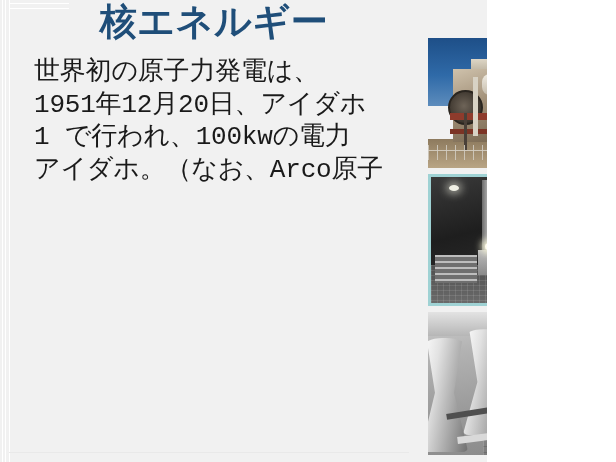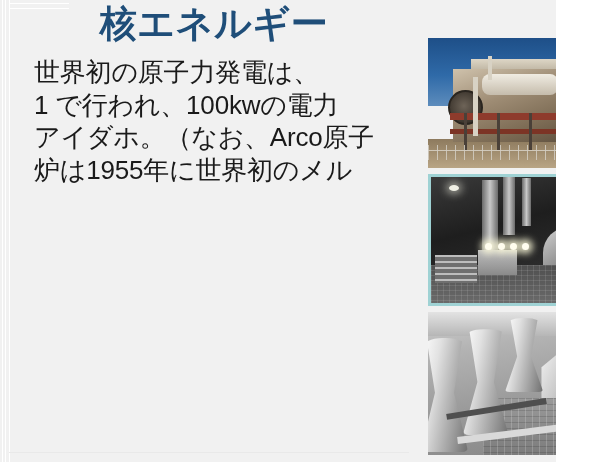--- a/index.html
+++ b/index.html
@@ -2,25 +2,25 @@
 <html lang="ja"><head>
 <meta charset="utf-8">
 <style>
   html, body {
     margin: 0;
     padding: 0;
     background: #ffffff;
   }
   .slide {
     position: relative;
-    width: 556px;
+    width: 487px;
     height: 462px;
     background: #f1f1f1;
     overflow: hidden;
-    font-family: Liberation Sans, sans-serif;
+    font-family: Liberation Mono, monospace;
   }
 
   
   .edge-stripe {
     position: absolute;
     top: 0;
     bottom: 0;
     width: 1px;
     background: #ffffff;
   }
@@ -264,23 +264,23 @@
   <div class="edge-stripe s2"></div>
   <div class="edge-stripe s3"></div>
   <div class="top-rule"></div>
   <div class="top-rule2"></div>
   <div class="bottom-rule"></div>
 
   <div class="slide-title">核エネルギー</div>
 
   <div class="body-block">
     <div class="body-line">世界初の原子力発電は、</div>
+    <div class="body-line">1951年12月20日、アイダホ</div>
     <div class="body-line">1 で行われ、100kwの電力</div>
     <div class="body-line">アイダホ。（なお、Arco原子</div>
-    <div class="body-line">炉は1955年に世界初のメル</div>
   </div>
 
   <div class="photo-frame plain" id="photo-reactor-exterior">
     <div class="photo-inner">
       <div class="sky"></div>
       <div class="ground"></div>
       <div class="rig-top"></div>
       <div class="rig-body"></div>
       <div class="rig-drum"></div>
       <div class="rig-wheel"></div>

